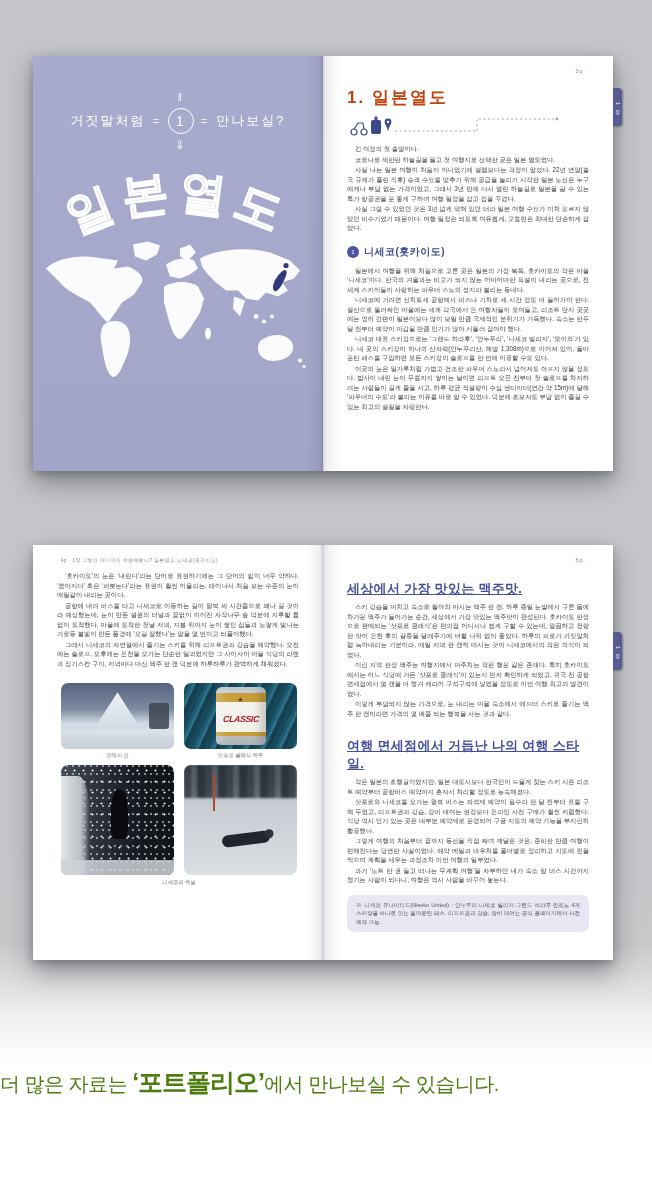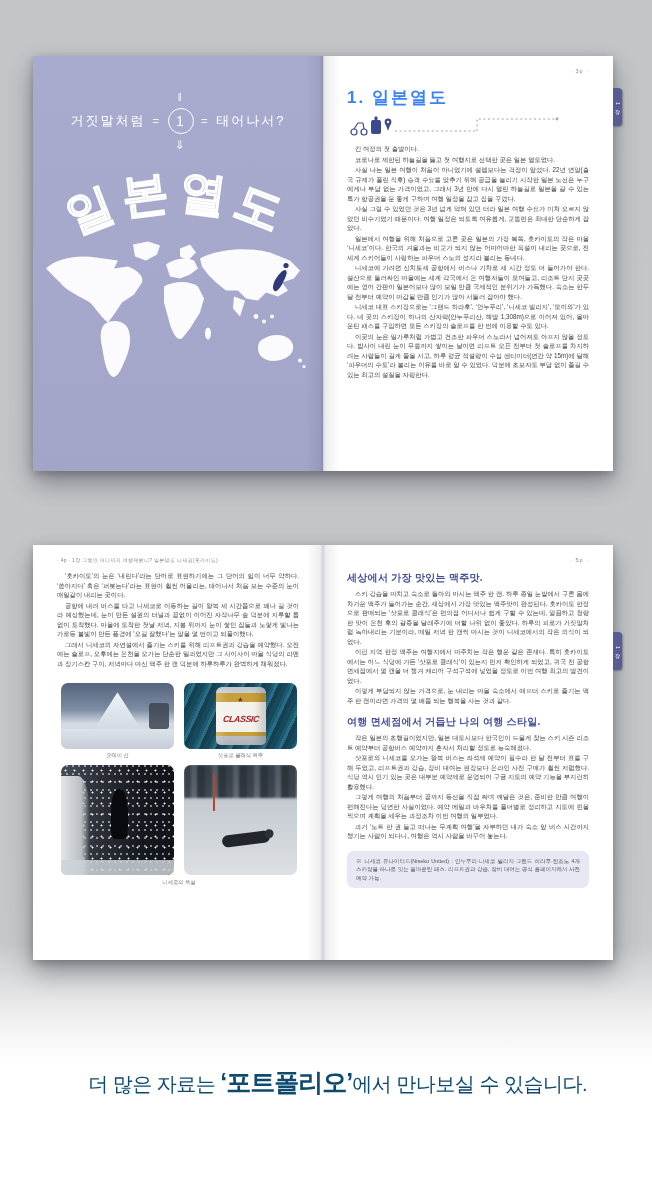--- a/index.html
+++ b/index.html
@@ -26,30 +26,30 @@
   .circle-num{position:absolute;inset:0;border:1.3px solid #fff;border-radius:50%;
     display:flex;align-items:center;justify-content:center;font-size:14px;color:#fff;}
   .deco-top{position:absolute;left:50%;top:-16px;transform:translateX(-50%);font-size:10px;color:#fff;opacity:.9;}
   .deco-bottom{position:absolute;left:50%;top:30px;transform:translateX(-50%);font-size:12px;color:#fff;opacity:.9;}
   .arch-title{position:absolute;top:95px;left:20px;width:250px;height:110px;}
   .worldmap{position:absolute;top:180px;left:5px;width:280px;height:160px;}
 
   
   .pg-marker{position:absolute;top:12px;right:24px;font-size:5.5px;color:#8a8a92;letter-spacing:1px;}
   .running-header{position:absolute;top:12px;left:24px;font-size:5px;color:#8a8a92;letter-spacing:.3px;}
-  .h-chapter{position:absolute;top:30px;left:24px;margin:0;color:#3b82f6;font-size:17px;font-weight:bold;letter-spacing:2px;}
+  .h-chapter{position:absolute;top:30px;left:24px;margin:0;color:#c2410c;font-size:17px;font-weight:bold;letter-spacing:2px;}
   .route{position:absolute;top:56px;left:26px;}
   .body-col{position:absolute;left:24px;right:24px;}
   .body-txt{margin:0 0 1px 0;font-size:6.3px;line-height:9.5px;color:#3c3c3f;text-align:justify;text-indent:8px;word-break:break-all;}
   .gap{height:9px;}
   .section-head{display:flex;align-items:center;gap:5px;margin:12px 0 7px 0;}
   .badge{width:12px;height:12px;border-radius:50%;background:#4a55a2;color:#fff;font-size:6px;
     display:flex;align-items:center;justify-content:center;}
   .h-section{color:#3c4a8c;font-size:10px;font-weight:bold;letter-spacing:.5px;}
-  .h-sub{margin:0 0 4px 0;color:#44509a;font-size:10px;font-weight:bold;letter-spacing:.3px;}
+  .h-sub{margin:9px 0 4px 0;color:#44509a;font-size:13px;font-weight:bold;letter-spacing:.3px;text-decoration:underline;}
   .tab{position:absolute;right:-9px;width:9px;height:38px;background:#575c93;border-radius:0 4px 4px 0;
     display:flex;align-items:center;justify-content:center;box-shadow:1px 1px 2px rgba(0,0,0,.3);}
   .tab span{writing-mode:vertical-rl;font-size:5px;color:#fff;letter-spacing:1px;}
   #spread1 .tab{top:32px;}
   #spread2 .tab{top:87px;}
 
   
   .photo-grid{position:absolute;left:28px;top:138px;width:236px;}
   .photo-row{display:flex;gap:10px;}
   .photo-cell{width:113px;}
@@ -90,40 +90,40 @@
     filter:blur(1px);}
   .photo-lying .pole{position:absolute;left:26%;top:8%;width:2px;height:34%;background:#b4452e;}
   .photo-lying .person{position:absolute;left:34%;top:62%;width:48px;height:12px;background:#22262c;
     border-radius:6px;transform:rotate(-7deg);}
   .photo-lying .person::after{content:"";position:absolute;right:-4px;top:-1px;width:9px;height:9px;border-radius:50%;background:#2c3138;}
 
   
   .note-box{background:#e7e8f3;border-radius:7px;padding:6px 9px;font-size:5.5px;line-height:8.5px;color:#55555e;text-align:justify;}
 
   
-  .footer{position:absolute;top:1066px;left:0;width:587px;text-align:right;color:#0c4a6e;}
+  .footer{position:absolute;top:1066px;left:0;width:587px;text-align:left;color:#4d7c0f;}
   .footer .pre,.footer .post{font-size:20px;letter-spacing:-0.5px;}
   .footer .hl{font-size:25px;font-weight:800;letter-spacing:-1px;}
 </style>
 </head>
 <body>
 
 <section class="spread" id="spread1">
 
   <div class="page lavender">
     <div class="tagline">
       <span>거짓말처럼</span>
       <span class="eq">=</span>
       <span class="circle-wrap">
         <span class="deco-top">‖</span>
         <span class="circle-num">1</span>
         <span class="deco-bottom">⇓</span>
       </span>
       <span class="eq">=</span>
-      <span>태어나서?</span>
+      <span>만나보실?</span>
     </div>
 
     <div class="arch-title">
       <svg width="250" height="110" viewBox="0 0 250 110">
         <defs>
             <path id="arcpath" d="M12,88 Q125,26 238,88"></path>
           </defs>
         <text font-size="46" font-weight="bold" fill="rgba(255,255,255,0.12)" stroke="#ffffff" stroke-width="1.4" letter-spacing="8" font-family="Liberation Sans, sans-serif">
           <textPath href="#arcpath" startOffset="50%" text-anchor="middle">일본열도</textPath>
         </text>
@@ -184,20 +184,24 @@
         <circle cx="208" cy="7" r="1.4" fill="#9aa0c6"></circle>
       </svg>
     </div>
 
     <div class="body-col" style="top:88px;">
       <p class="body-txt">긴 여정의 첫 출발이다.</p>
       <p class="body-txt">코로나로 제한된 하늘길을 뚫고 첫 여행지로 선택한 곳은 일본 열도였다.</p>
       <p class="body-txt">사실 나는 일본 여행이 처음이 아니었기에 설렘보다는 걱정이 앞섰다. 22년 연말(출국 규제가 풀린 직후) 승객 수요를 맞추기 위해 공급을 늘리기 시작한 일본 노선은 누구에게나 부담 없는 가격이었고, 그래서 3년 만에 다시 열린 하늘길로 일본을 갈 수 있는 특가 항공권을 운 좋게 구하며 여행 일정을 잡고 짐을 꾸렸다.</p>
       <p class="body-txt">사실 그럴 수 있었던 것은 3년 넘게 막혀 있던 터라 일본 여행 수요가 미처 오르지 않았던 비수기였기 때문이다. 여행 일정은 되도록 여유롭게, 교통편은 최대한 단순하게 잡았다.</p>
 
+      <div class="section-head">
+        <span class="badge">1</span>
+        <span class="h-section">니세코(홋카이도)</span>
+      </div>
 
       <p class="body-txt">일본에서 여행을 위해 처음으로 고른 곳은 일본의 가장 북쪽, 홋카이도의 작은 마을 ‘니세코’이다. 한국의 겨울과는 비교가 되지 않는 어마어마한 폭설이 내리는 곳으로, 전 세계 스키어들이 사랑하는 파우더 스노의 성지라 불리는 동네다.</p>
       <p class="body-txt">니세코에 가려면 신치토세 공항에서 버스나 기차로 세 시간 정도 더 들어가야 한다. 설산으로 둘러싸인 마을에는 세계 각국에서 온 여행자들이 모여들고, 리조트 단지 곳곳에는 영어 간판이 일본어보다 많이 보일 만큼 국제적인 분위기가 가득했다. 숙소는 한두 달 전부터 예약이 마감될 만큼 인기가 많아 서둘러 잡아야 했다.</p>
       <p class="body-txt">니세코 대표 스키장으로는 ‘그랜드 히라후’, ‘안누푸리’, ‘니세코 빌리지’, ‘모이와’가 있다. 네 곳의 스키장이 하나의 산자락(안누푸리산, 해발 1,308m)으로 이어져 있어, 올마운틴 패스를 구입하면 모든 스키장의 슬로프를 한 번에 이용할 수도 있다.</p>
       <p class="body-txt">이곳의 눈은 밀가루처럼 가볍고 건조한 파우더 스노라서 넘어져도 아프지 않을 정도다. 밤사이 내린 눈이 무릎까지 쌓이는 날이면 리프트 오픈 전부터 첫 슬로프를 차지하려는 사람들이 길게 줄을 서고, 하루 평균 적설량이 수십 센티미터(연간 약 15m)에 달해 ‘파우더의 수도’라 불리는 이유를 바로 알 수 있었다. 덕분에 초보자도 부담 없이 즐길 수 있는 최고의 설질을 자랑한다.</p>
     </div>
 
     <div class="tab">
       <span>1장</span>
     </div>

